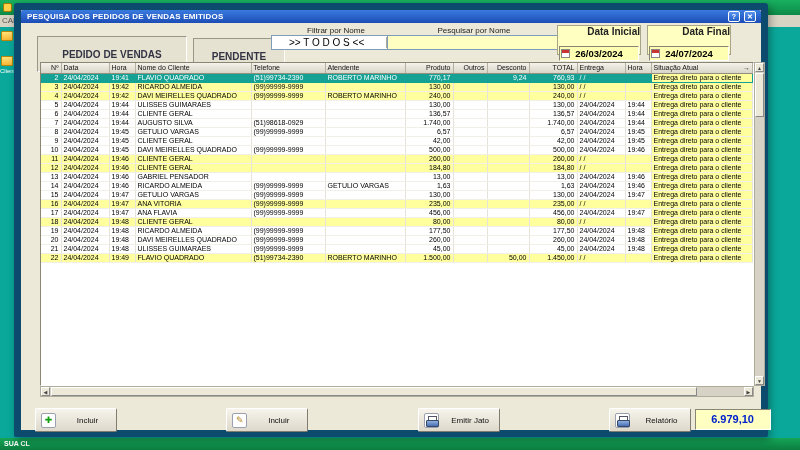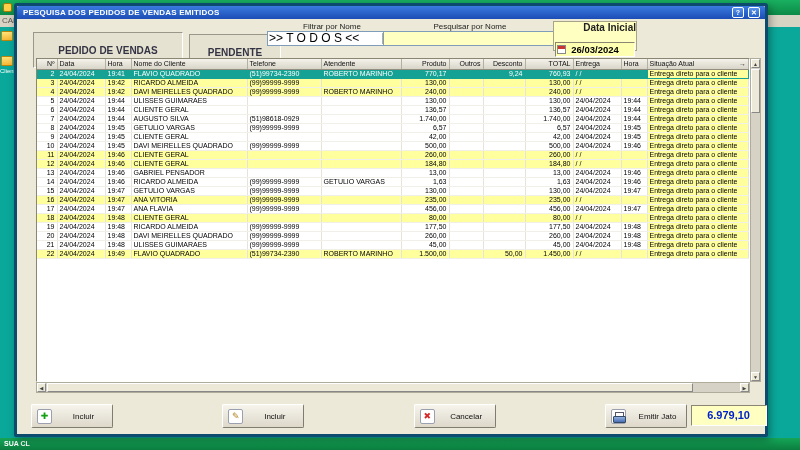--- a/index.html
+++ b/index.html
@@ -9,36 +9,36 @@
   
   .bg-top{position:absolute;left:0;top:0;width:100%;height:15px;background:linear-gradient(#19B061,#0C8A47);color:#fff;font-size:8px;font-weight:bold;line-height:15px;padding-left:17px}
   .app-logo{position:absolute;left:3px;top:3px;width:9px;height:9px;background:#FFD04A;border:1px solid #A67C00;border-radius:2px}
   .bg-menu{position:absolute;left:0;top:15px;width:100%;height:12px;background:#D8D4C4;color:#555;font-size:8px;line-height:12px;padding-left:2px}
   .bg-ico{position:absolute;left:1px;top:31px;width:12px;height:10px;background:linear-gradient(#FFE37A,#F7B733);border:1px solid #B8860B;border-radius:1px}
   .bg-ico.second{top:56px}
   .bg-icolabel{position:absolute;left:0;top:68px;width:14px;color:#fff;font-size:6px;overflow:hidden;white-space:nowrap}
   .bg-bottom{position:absolute;left:0;bottom:0;width:100%;height:12px;background:linear-gradient(#15A557,#0B7E3F);color:#fff;font-weight:bold;font-size:7px;line-height:12px;padding-left:4px}
 
   
-  .dialog{position:absolute;left:14px;top:3px;width:754px;height:434px;background:#fca5a5;border:3px solid #0c4a6e;border-radius:3px 3px 2px 2px;box-shadow:2px 3px 8px rgba(0,0,0,.35)}
+  .dialog{position:absolute;left:14px;top:3px;width:754px;height:434px;background:#fca5a5;border:7px solid #0c4a6e;border-radius:3px 3px 2px 2px;box-shadow:2px 3px 8px rgba(0,0,0,.35)}
   .titlebar{position:absolute;left:0;top:0;right:0;height:13px;background:linear-gradient(180deg,#3A7BE0,#1C4DB5);border-radius:2px 2px 0 0;color:#fff;cursor:default}
   .title{position:absolute;left:6px;top:2px;font-size:8px;font-weight:bold;letter-spacing:.2px;white-space:nowrap}
   .tb-btn{position:absolute;top:1px;width:12px;height:11px;border:1px solid #fff;border-radius:2px;background:linear-gradient(#5A94EE,#2360C8);color:#fff;font-size:7px;line-height:9px;text-align:center;font-weight:bold;cursor:pointer}
   .tb-btn.help{right:21px}
   .tb-btn.close{right:5px}
   .dlg-body{position:absolute;left:0;right:0;top:13px;bottom:0;background:#ECE9D8}
 
   
   .status-panel{position:absolute;height:36px;display:flex;align-items:center;justify-content:center;font-weight:bold;font-size:10px;color:#333344;background:#E6E2D2;border:1px solid;border-color:#9a968a #ffffff #ffffff #9a968a}
   .status-left{left:16px;top:13px;width:150px}
   .status-right{left:172px;top:15px;width:92px}
   .fld-label{position:absolute;font-size:8px;color:#222;text-align:center;white-space:nowrap}
   .lbl-filter{left:250px;top:3px;width:130px}
   .lbl-search{left:366px;top:3px;width:174px}
-  .combo{position:absolute;left:250px;top:12px;width:130px;height:15px;background:#fff;border:1px solid #7F9DB9;font-size:12px;line-height:13px;padding-left:1px;color:#000;cursor:pointer}
+  .combo{position:absolute;left:250px;top:12px;width:130px;height:15px;background:#fff;border:1px solid #7F9DB9;font-size:10px;line-height:13px;padding-left:17px;color:#000;cursor:pointer}
   .combo-arrow{position:absolute;right:1px;top:1px;width:13px;height:11px;background:linear-gradient(#F2F1EC,#D6D2C6);border:1px solid #B0AC9C;display:flex;align-items:center;justify-content:center}
   .combo-arrow::after{content:"";border:3px solid transparent;border-top:4px solid #444;margin-top:3px}
   .search-input{position:absolute;left:366px;top:12px;width:174px;height:15px;background:#FFFFC2;border:1px solid #7F9DB9;font-size:8px;padding:0 3px;font-family:"Liberation Sans",sans-serif}
   .date-group{position:absolute;top:2px;width:84px;height:30px;background:#FFFFC2;border:1px solid #A8A488}
   .dg-start{left:536px}
   .dg-end{left:626px}
   .date-label{display:block;text-align:right;font-size:10px;font-weight:bold;color:#222;line-height:12px}
   .date-field{position:relative;margin:8px 1px;height:15px;background:#FFFFB2;border:1px solid;border-color:#8a8674 #fff #fff #8a8674;font-size:9.5px;font-weight:bold;color:#000;text-align:center;line-height:13px;cursor:pointer}
   .cal-icon{position:absolute;left:1px;top:2px;width:9px;height:9px;background:#fff;border:1px solid #888}
   .cal-icon::before{content:"";position:absolute;left:0;top:0;width:100%;height:3px;background:#CC3333}
@@ -133,20 +133,27 @@
     <div class="fld-label lbl-search">Pesquisar por Nome</div>
     <input class="search-input" type="text" value="" style="">
 
     <div class="date-group dg-start">
       <span class="date-label">Data Inicial</span>
       <div class="date-field">
         <span class="cal-icon"></span>
         <span>26/03/2024</span>
       </div>
     </div>
+    <div class="date-group dg-end">
+      <span class="date-label">Data Final</span>
+      <div class="date-field">
+        <span class="cal-icon"></span>
+        <span>24/07/2024</span>
+      </div>
+    </div>
 
     <div class="grid">
       <table>
         <thead>
             <tr id="grid-head-row">
               <th class="c-n">Nº</th>
               <th class="c-data">Data</th>
               <th class="c-hora">Hora</th>
               <th class="c-cliente">Nome do Cliente</th>
               <th class="c-tel">Telefone</th>
@@ -494,23 +501,23 @@
     <div class="btnbar" id="button-bar">
         <button class="xbtn">
           <span class="bicon add-icon"></span>
           <span class="blabel">Incluir</span>
         </button>
         <button class="xbtn">
           <span class="bicon edit-icon"></span>
           <span class="blabel">Incluir</span>
         </button>
         <button class="xbtn">
-          <span class="bicon cancel-icon"></span>
-          <span class="blabel">Cancelar</span>
+          <span class="bicon print-icon"></span>
+          <span class="blabel">Emitir Jato</span>
         </button>
         <button class="xbtn">
-          <span class="bicon print-icon"></span>
-          <span class="blabel">Emitir Jato</span>
+          <span class="bicon report-print-icon"></span>
+          <span class="blabel">Relatório</span>
         </button>
       </div>
     <div class="total-box">6.979,10</div>
   </div>
 </div>
 
 </body></html>

